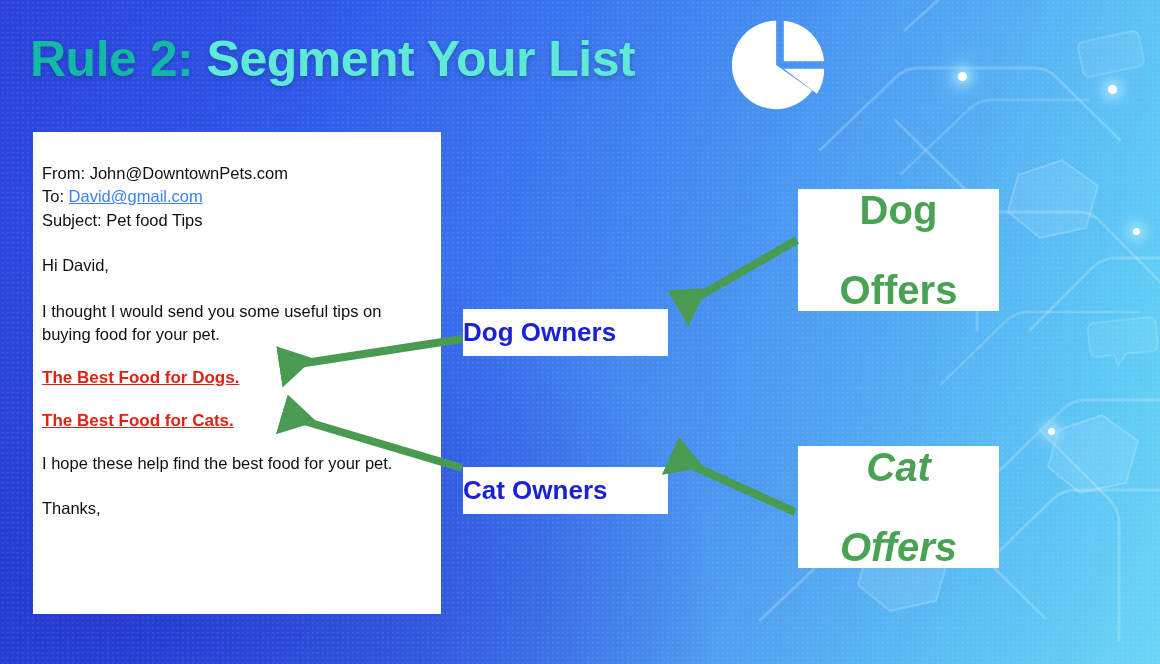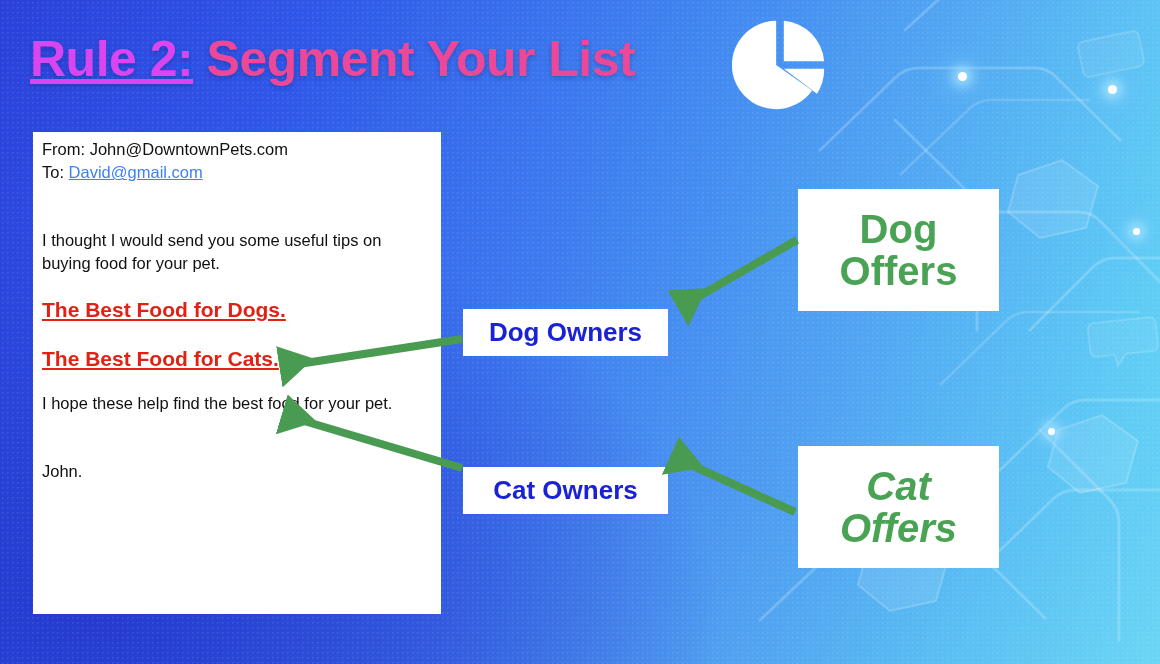--- a/index.html
+++ b/index.html
@@ -54,72 +54,72 @@
   .title {
     position: absolute;
     left: 30px;
     top: 30px;
     font-size: 50px;
     font-weight: bold;
     letter-spacing: -0.5px;
     white-space: nowrap;
     text-shadow: 0 2px 5px rgba(10,25,90,.30);
   }
-  .title .accent { color: #d946ef; text-decoration: underline; }
-  .title .main { color: #ec4899; }
+  .title .accent { color: #14b8a6; }
+  .title .main { color: #5eead4; }
 
   
   .pie-icon {
     position: absolute;
     left: 732px;
     top: 17px;
     width: 96px;
     height: 96px;
   }
 
   
   .email-card {
     position: absolute;
     left: 33px;
     top: 132px;
     width: 408px;
     height: 482px;
     background: #ffffff;
-    padding: 2px 0 0 0;
+    padding: 26px 0 0 0;
     box-sizing: border-box;
   }
   .email-inner {
     padding: 4px 14px 0 9px;
     font-size: 16.5px;
     color: #101010;
     line-height: 1.42;
   }
   .email-inner .hdr-line { white-space: nowrap; }
   .email-link-to {
     color: #3b82f6;
     text-decoration: underline;
   }
   .gap-lg { height: 22px; }
   .gap-md { height: 19px; }
   .body-para { max-width: 378px; }
   .offer-link {
     color: #e02214;
     font-weight: bold;
     text-decoration: underline;
-    font-size: 21px;
+    font-size: 17px;
     display: inline-block;
   }
 
   
   .label-box {
     position: absolute;
     background: #ffffff;
     display: flex;
     align-items: center;
-    justify-content: center;
+    justify-content: space-between;
     box-sizing: border-box;
   }
   .owners-box { height: 47px; }
   .owners-box .txt {
     color: #1a22d6;
     font-weight: bold;
     font-size: 26px;
     white-space: nowrap;
   }
   #dog-owners-box { left: 463px; top: 309px; width: 205px; }
@@ -199,39 +199,44 @@
   <div class="email-card">
     <div class="email-inner">
       <div class="hdr-line">
         <span>From:</span>
         <span>John@DowntownPets.com</span>
       </div>
       <div class="hdr-line">
         <span>To:</span>
         <span class="email-link-to">David@gmail.com</span>
       </div>
-
-      <div class="gap-lg"></div>
+      <div class="hdr-line">
+        <span>Subject:</span>
+        <span>Pet food Tips</span>
+      </div>
+
+      <div class="gap-lg"></div>
+      <div>Hi David,</div>
 
       <div class="gap-lg"></div>
       <div class="body-para">I thought I would send you some useful tips on buying food for your pet.</div>
 
       <div class="gap-md"></div>
       <a class="offer-link" href="#">The Best Food for Dogs.</a>
 
       <div class="gap-md"></div>
       <a class="offer-link" href="#">The Best Food for Cats.</a>
 
       <div class="gap-md"></div>
       <div class="body-para">I hope these help find the best food for your pet.</div>
 
       <div class="gap-lg"></div>
-
-      <div class="gap-lg"></div>
-      <div>John.</div>
+      <div>Thanks,</div>
+
+      <div class="gap-lg"></div>
     </div>
   </div>
 
   <div class="label-box owners-box" id="dog-owners-box">
     <span class="txt">Dog Owners</span>
   </div>
 
   <div class="label-box owners-box" id="cat-owners-box">
     <span class="txt">Cat Owners</span>
   </div>

